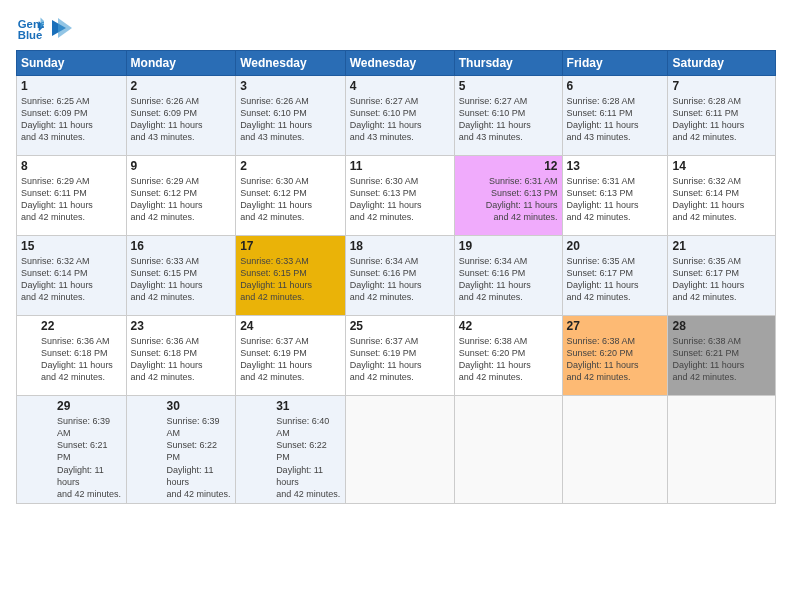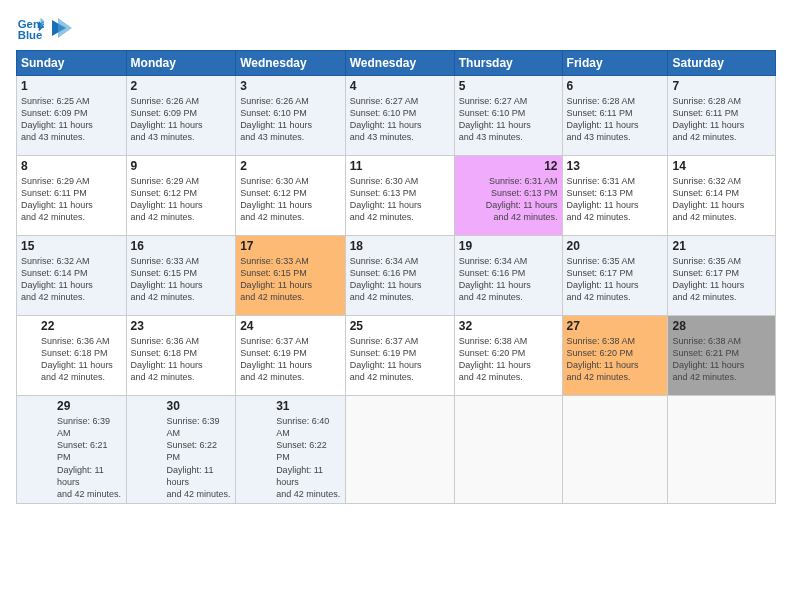--- a/index.html
+++ b/index.html
@@ -243,21 +243,21 @@
 Daylight: 11 hours
 and 42 minutes.</div>
           </td>
           <td style="background: rgb(238, 243, 250);">
             <span class="day-num">16</span>
             <div class="day-info" style="white-space: pre-line;">Sunrise: 6:33 AM
 Sunset: 6:15 PM
 Daylight: 11 hours
 and 42 minutes.</div>
           </td>
-          <td style="background: #fdba74;">
+          <td style="background: #eab308;">
             <span class="day-num">17</span>
             <div class="day-info" style="white-space: pre-line;">Sunrise: 6:33 AM
 Sunset: 6:15 PM
 Daylight: 11 hours
 and 42 minutes.</div>
           </td>
           <td style="background: rgb(238, 243, 250);">
             <span class="day-num">18</span>
             <div class="day-info" style="white-space: pre-line;">Sunrise: 6:34 AM
 Sunset: 6:16 PM
@@ -309,21 +309,21 @@
 and 42 minutes.</div>
           </td>
           <td style="background: rgb(255, 255, 255);">
             <span class="day-num">25</span>
             <div class="day-info" style="white-space: pre-line;">Sunrise: 6:37 AM
 Sunset: 6:19 PM
 Daylight: 11 hours
 and 42 minutes.</div>
           </td>
           <td style="background: rgb(255, 255, 255);">
-            <span class="day-num">32</span>
+            <span class="day-num">42</span>
             <div class="day-info" style="white-space: pre-line;">Sunrise: 6:38 AM
 Sunset: 6:20 PM
 Daylight: 11 hours
 and 42 minutes.</div>
           </td>
           <td style="background: #fdba74;">
             <span class="day-num">27</span>
             <div class="day-info" style="white-space: pre-line;">Sunrise: 6:38 AM
 Sunset: 6:20 PM
 Daylight: 11 hours

